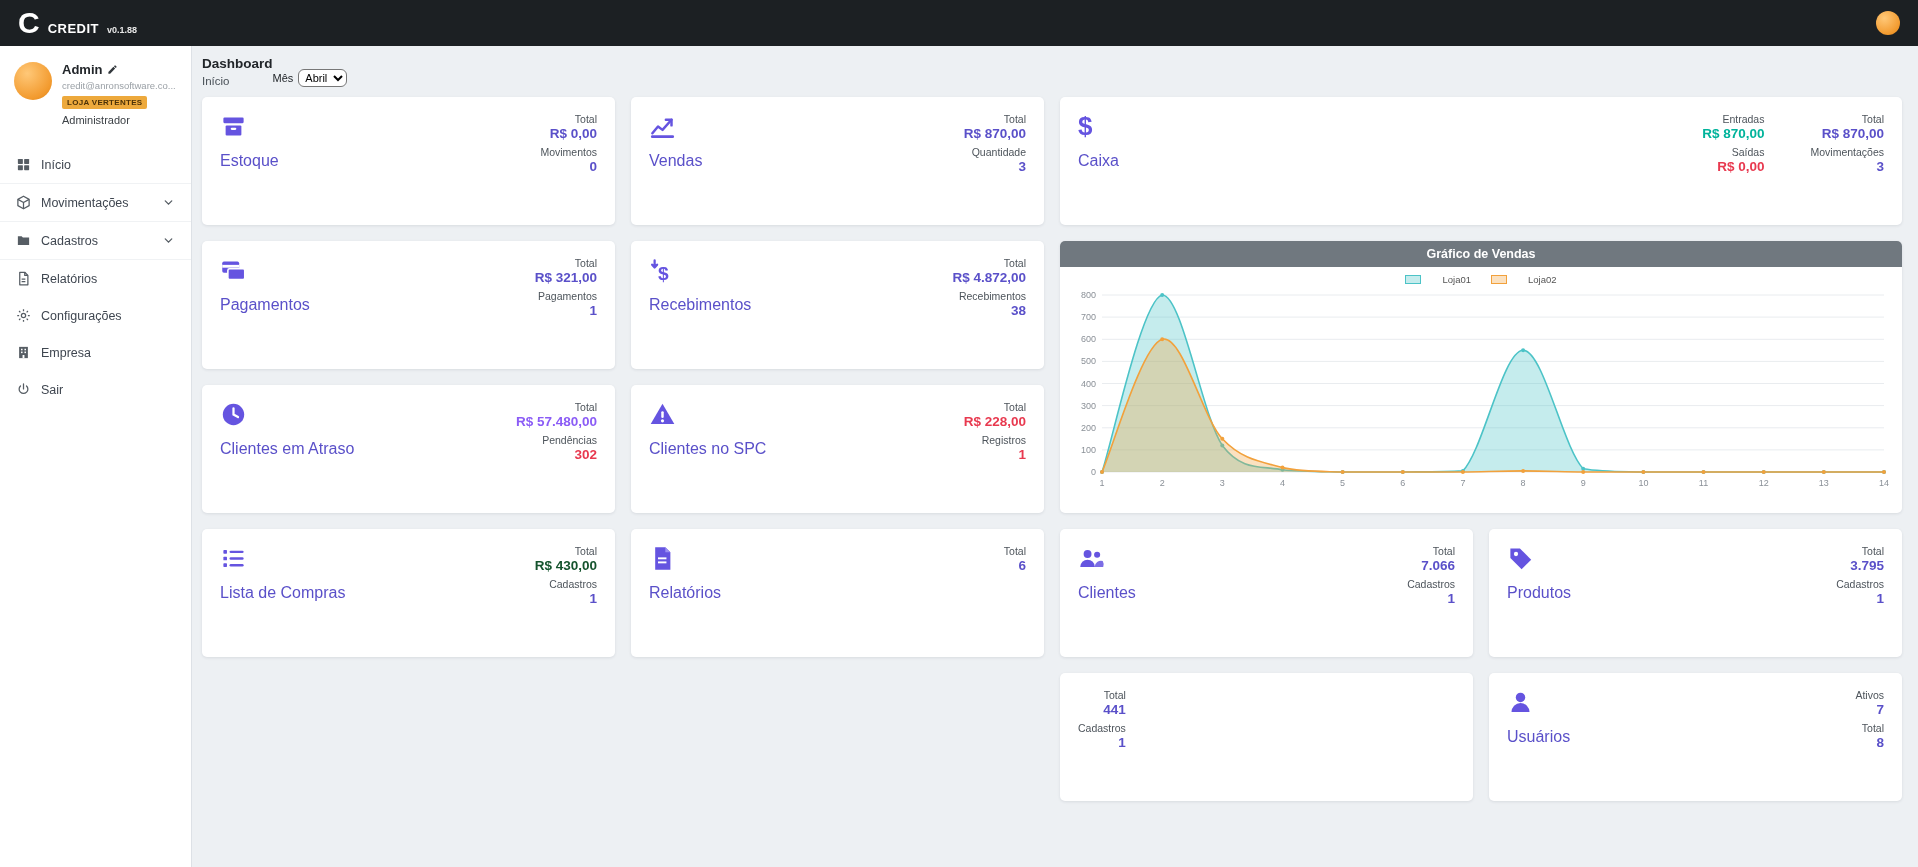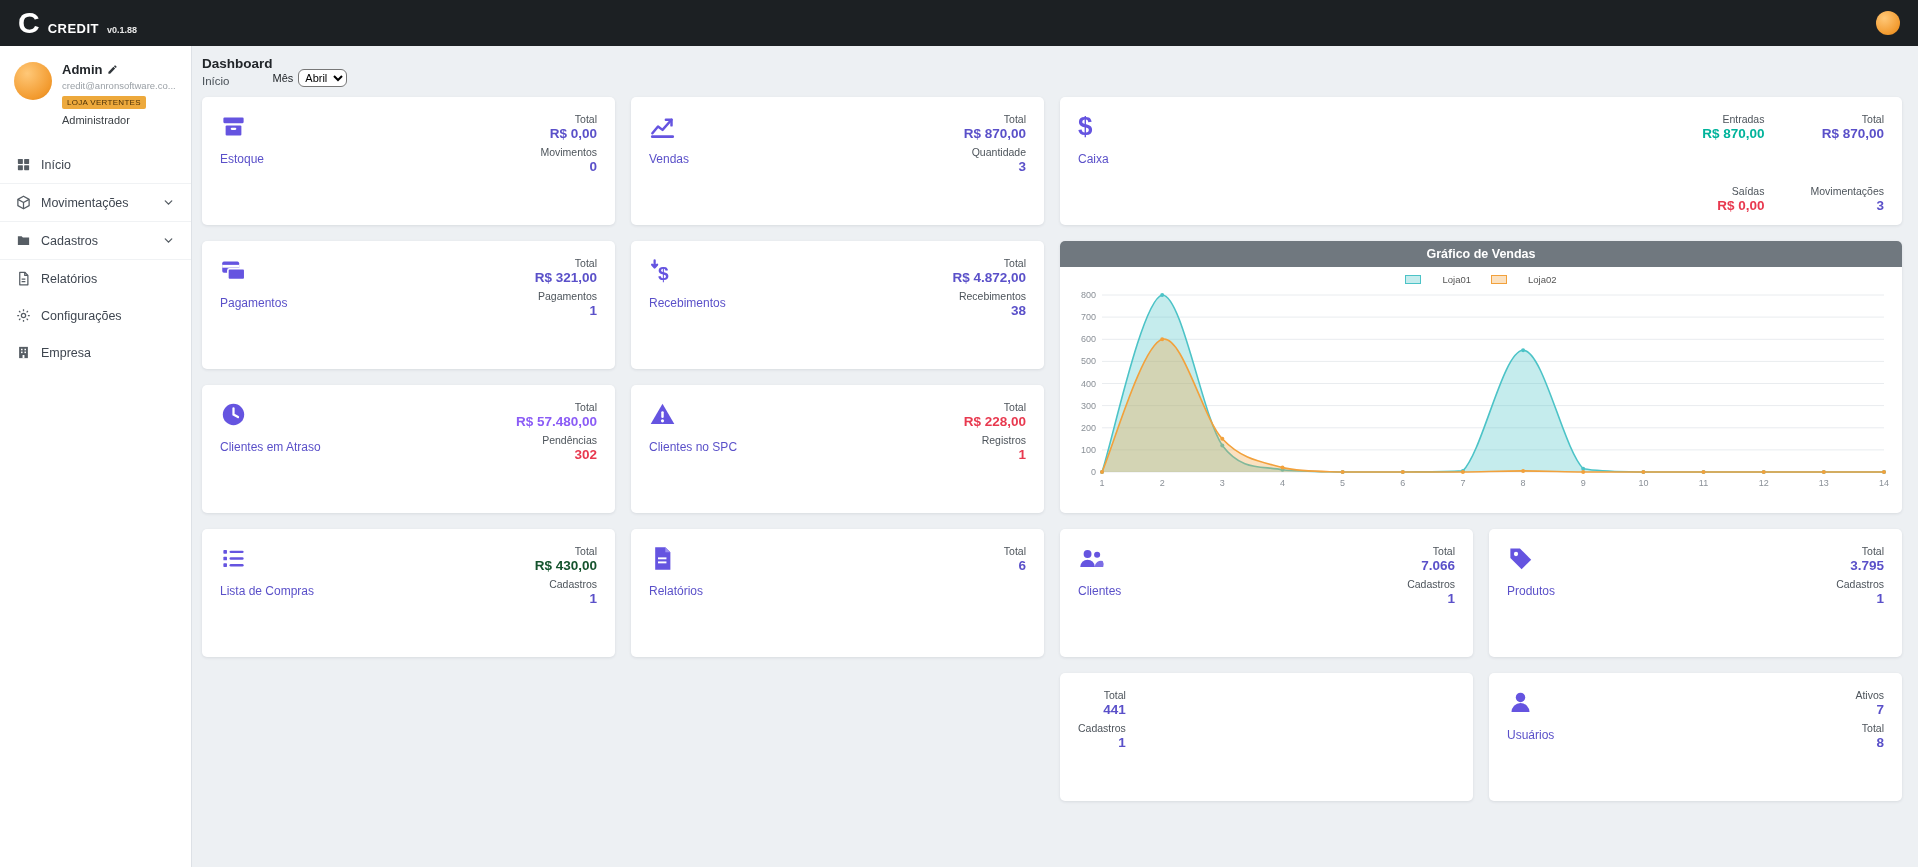--- a/index.html
+++ b/index.html
@@ -20,21 +20,21 @@
   
   .sidebar { position:fixed; top:46px; left:0; bottom:0; width:192px; background:#fff;
     border-right:1px solid #dde1e6; z-index:20; }
   .profile { padding:16px 14px 12px 14px; display:flex; gap:10px; }
   .profile-avatar { width:38px; height:38px; border-radius:50%; flex:0 0 auto;
     background:radial-gradient(circle at 35% 30%, #ffc878, #f29a2e 70%, #d97f15); }
   .profile-info { min-width:0; }
   .profile-name { font-size:13px; font-weight:bold; color:#22262a; display:flex; align-items:center; gap:5px; }
   .profile-email { font-size:9.5px; color:#9aa0a6; margin-top:3px; white-space:nowrap; overflow:hidden; }
   .store-badge { display:inline-block; background:#eda93c; color:#4d3208;
-    font-size:8px; font-weight:normal; letter-spacing:.3px; padding:2px 5px; border-radius:2px; }
+    font-size:8px; font-weight:bold; letter-spacing:.3px; padding:2px 5px; border-radius:2px; }
   .profile-role { font-size:11px; color:#3c4146; margin-top:5px; }
   .menu { margin-top:8px; }
   .menu-item { display:flex; align-items:center; gap:10px; padding:11px 16px;
     font-size:12.5px; color:#3f4650; cursor:pointer; }
   .menu-item .mi-icon { width:15px; height:15px; display:inline-flex; }
   .menu-item .chev { margin-left:auto; width:13px; height:13px; display:inline-flex; }
   .menu-sep { border-top:1px solid #f0f2f4; }
 
   
   .main { margin-left:186px; padding:10px 16px 0 16px; height:calc(867px - 46px); margin-top:46px; }
@@ -45,27 +45,27 @@
   .month-filter select { font-size:11px; font-family:inherit; padding:1px 2px;
     border:1px solid #777; border-radius:6px; background:#fff; }
 
   
   .cards { display:grid; grid-template-columns:repeat(4,1fr); grid-auto-rows:128px; gap:16px; }
   .card { background:#fff; border-radius:5px; box-shadow:0 1px 3px rgba(30,40,60,.10);
     padding:16px 18px 12px 18px; display:flex; justify-content:space-between; cursor:pointer; }
   .card-left { display:flex; flex-direction:column; gap:12px; }
   .card-icon { width:27px; height:27px; display:inline-flex; }
   .card-icon.dollar { font-size:26px; font-weight:bold; color:#6554e0; line-height:27px; }
-  .card-title { font-size:12px; font-weight:500; color:#5a50c9; }
+  .card-title { font-size:16px; font-weight:500; color:#5a50c9; }
   .card-stats { display:flex; flex-direction:column; align-items:flex-end; gap:5px; }
   .stat { text-align:right; }
   .stat-label { font-size:10.5px; color:#4d545b; }
   .stat-value { font-size:13.5px; font-weight:bold; margin-top:1px; }
   .stat-cols { display:flex; gap:46px; }
-  .stat-col { display:flex; flex-direction:column; align-items:flex-end; gap:5px;justify-content:space-between; }
+  .stat-col { display:flex; flex-direction:column; align-items:flex-end; gap:5px; }
 
   .card-caixa { grid-column:3 / 5; grid-row:1; }
   .pos-c1r1{grid-column:1;grid-row:1} .pos-c2r1{grid-column:2;grid-row:1}
   .pos-c1r2{grid-column:1;grid-row:2} .pos-c2r2{grid-column:2;grid-row:2}
   .pos-c1r3{grid-column:1;grid-row:3} .pos-c2r3{grid-column:2;grid-row:3}
   .pos-c1r4{grid-column:1;grid-row:4} .pos-c2r4{grid-column:2;grid-row:4}
   .pos-c3r4{grid-column:3;grid-row:4} .pos-c4r4{grid-column:4;grid-row:4}
   .pos-c3r5{grid-column:3;grid-row:5} .pos-c4r5{grid-column:4;grid-row:5}
 
   
@@ -173,20 +173,29 @@
             <g fill="#fff">
               <rect x="8" y="6" width="2.5" height="2.5"></rect>
               <rect x="13.5" y="6" width="2.5" height="2.5"></rect>
               <rect x="8" y="10.5" width="2.5" height="2.5"></rect>
               <rect x="13.5" y="10.5" width="2.5" height="2.5"></rect>
               <rect x="10.5" y="16" width="3" height="5"></rect>
             </g>
           </svg>
       </span>
       <span>Empresa</span>
+    </div>
+    <div class="menu-item">
+      <span class="mi-icon">
+        <svg viewBox="0 0 24 24" fill="none" stroke="#565d64" stroke-width="2" stroke-linecap="round">
+            <path d="M12 3 v8"></path>
+            <path d="M7.2 6.3 a7 7 0 1 0 9.6 0"></path>
+          </svg>
+      </span>
+      <span>Sair</span>
     </div>
   </div>
 </nav>
 
 <main class="main">
   <div class="main-head">
     <div>
       <div class="page-title">Dashboard</div>
       <div class="breadcrumb">Início</div>
     </div>

